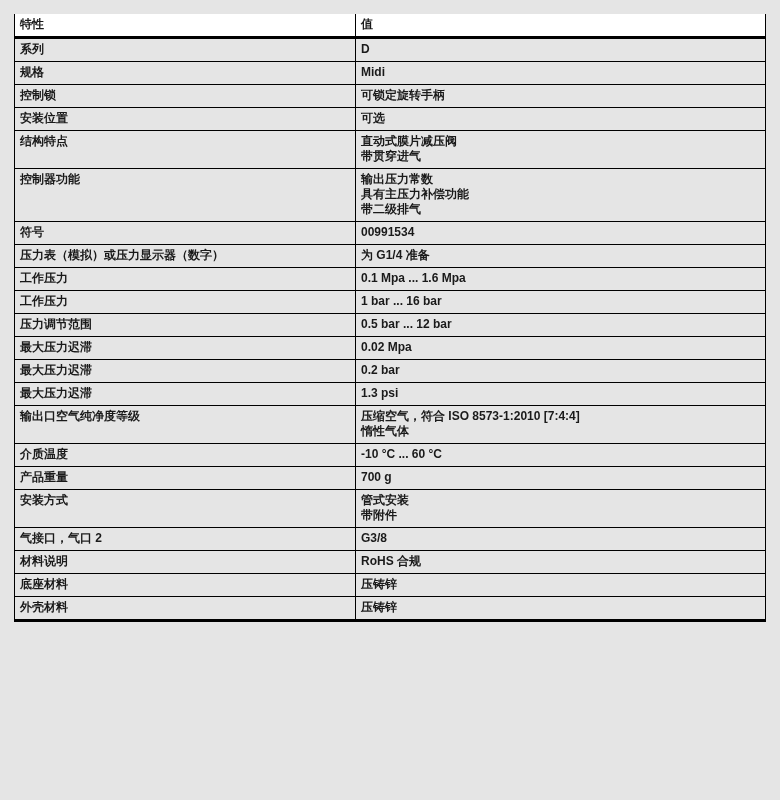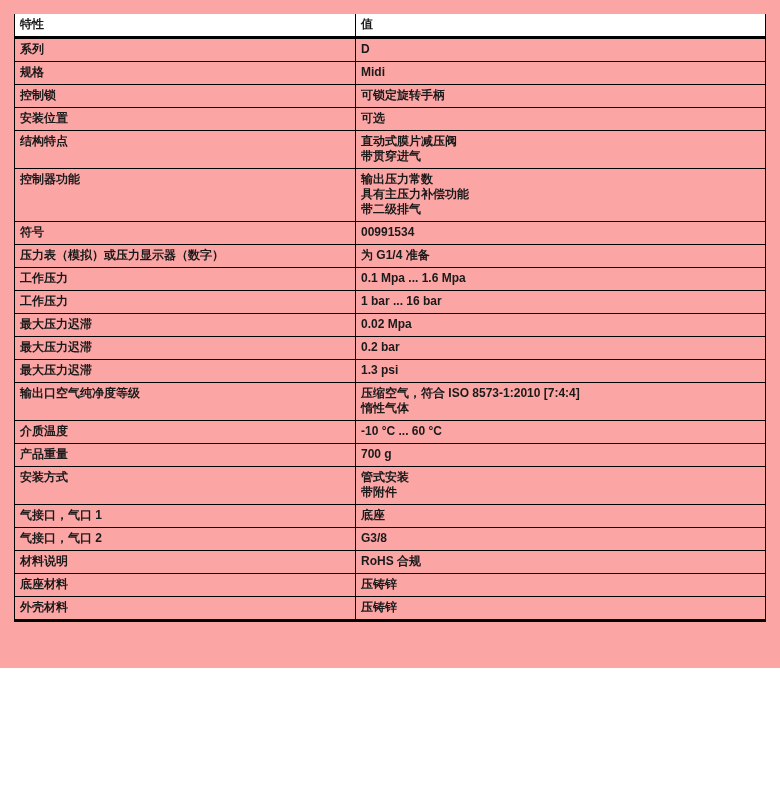--- a/index.html
+++ b/index.html
@@ -4,22 +4,22 @@
   <style>
     html, body {
       margin: 0;
       padding: 0;
       background: #ffffff;
       font-family: "Liberation Sans", sans-serif;
     }
     .page {
       position: relative;
       width: 780px;
-      height: 668px;
-      background: #fca5a5;
+      height: 800px;
+      background: #e5e5e5;
       box-sizing: border-box;
       overflow: hidden;
     }
     table.spec-table {
       position: absolute;
       left: 14px;
       top: 14px;
       width: 751px;
       border-collapse: collapse;
       table-layout: fixed;
@@ -95,20 +95,24 @@
         </tr>
         <tr>
           <td>工作压力</td>
           <td>0.1 Mpa ... 1.6 Mpa</td>
         </tr>
         <tr>
           <td>工作压力</td>
           <td>1 bar ... 16 bar</td>
         </tr>
         <tr>
+          <td>压力调节范围</td>
+          <td>0.5 bar ... 12 bar</td>
+        </tr>
+        <tr>
           <td>最大压力迟滞</td>
           <td>0.02 Mpa</td>
         </tr>
         <tr>
           <td>最大压力迟滞</td>
           <td>0.2 bar</td>
         </tr>
         <tr>
           <td>最大压力迟滞</td>
           <td>1.3 psi</td>
@@ -123,24 +127,20 @@
         </tr>
         <tr>
           <td>产品重量</td>
           <td>700 g</td>
         </tr>
         <tr>
           <td>安装方式</td>
           <td>管式安装<br>带附件</td>
         </tr>
         <tr>
-          <td>气接口，气口 1</td>
-          <td>底座</td>
-        </tr>
-        <tr>
           <td>气接口，气口 2</td>
           <td>G3/8</td>
         </tr>
         <tr>
           <td>材料说明</td>
           <td>RoHS 合规</td>
         </tr>
         <tr>
           <td>底座材料</td>
           <td>压铸锌</td>

